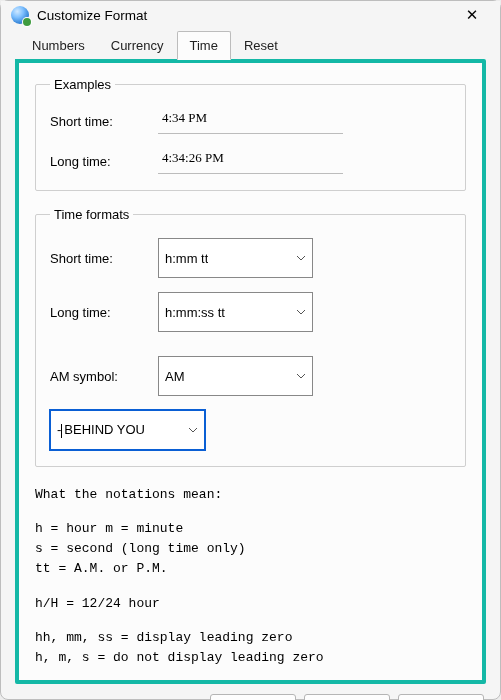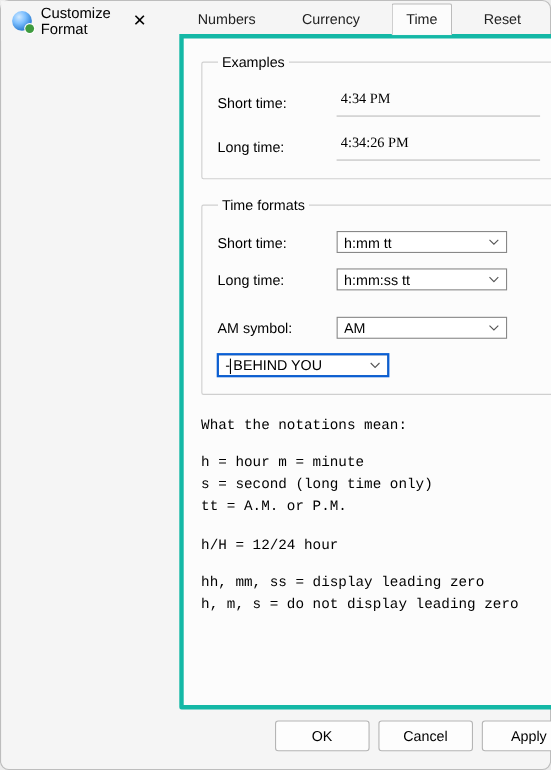--- a/index.html
+++ b/index.html
@@ -9,21 +9,21 @@
     font-size: 13px;
     color: #000;
     background: #ececec;
     overflow: hidden;
   }
   .window {
     width: 501px; height: 700px;
     background: #f5f5f5;
     border: 1px solid #bdbdbd;
     border-radius: 8px;
-    display: flex; flex-direction: row;
+    display: flex; flex-direction: column;
     position: relative;
   }
   .titlebar {
     height: 36px;
     display: flex; align-items: center;
     padding: 0 8px 0 10px;
     background: #f5f5f5;
   }
   .titlebar .icon {
     width: 18px; height: 18px; border-radius: 50%;
@@ -41,21 +41,21 @@
   .titlebar .close {
     margin-left: auto; width: 40px; height: 28px;
     display:flex; align-items:center; justify-content:center;
     font-size: 15px; font-weight: 300;
     color:#000;
     border-radius:4px;
     cursor:pointer;
   }
   .body { flex:1; padding: 2px 14px 14px 14px; display:flex; flex-direction:column; }
   .tabs {
-    display:flex; align-items:flex-end; gap:16px;
+    display:flex; align-items:flex-end; gap:0;
     position:relative; z-index:2;
     padding-left: 4px;
   }
   .tab {
     padding: 6px 12px 6px 12px;
     font-size: 13px;
     color:#222;
     border:1px solid transparent;
     border-bottom:none;
     position:relative;
@@ -92,21 +92,21 @@
   }
   .row:first-of-type{ margin-top:6px;}
   .row .lbl { width: 108px; font-size:13px; }
   .readonly {
     width: 185px; height: 26px;
     border:none; border-bottom:1px solid #bcbcbc;
     background:transparent;
     font-size:13px; padding:2px 4px 4px 4px;font-family:Liberation Serif, serif;
   }
   .combo {
-    position:relative; width:155px; height:20px;
+    position:relative; width:155px; height:40px;
     border:1px solid #888; background:#fff;
     display:flex; align-items:center;
     padding: 0 22px 0 6px;
     font-size:13px;
   }
   .combo.focused {
     outline: 2px solid #0a5fd4;
     outline-offset: -1px;
   }
   .combo .caret {

